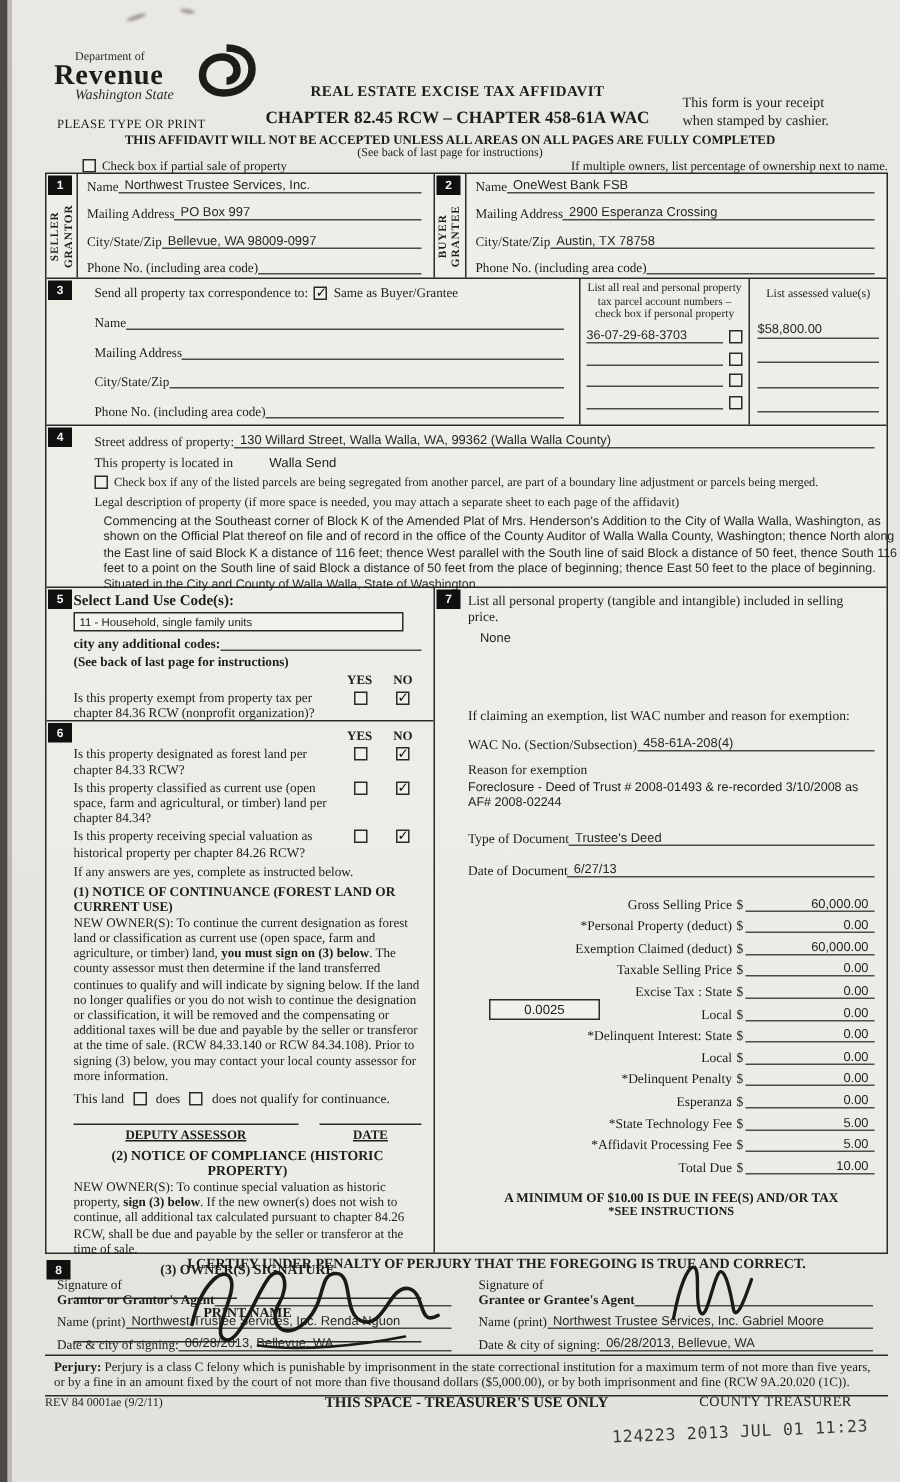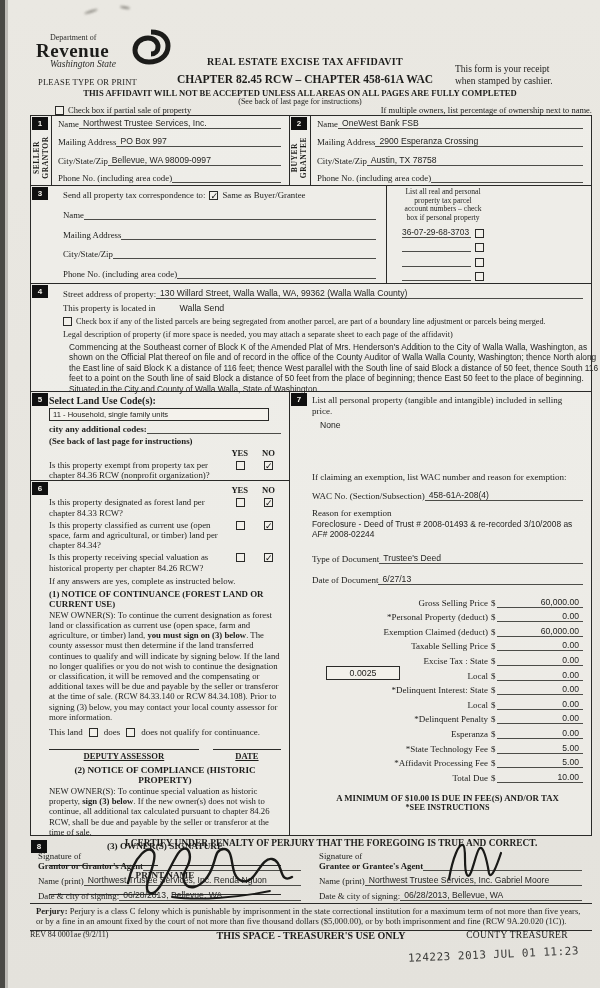--- a/index.html
+++ b/index.html
@@ -49,21 +49,21 @@
   .party.buyer { flex:1; }
   .vstrip { width:21px; border-right:1px solid #2a2a28; display:flex; align-items:center; justify-content:center; margin-top:0; }
   .vtext { transform:rotate(-90deg); display:flex; flex-direction:column; align-items:center; font-size:7.5px; font-weight:bold; letter-spacing:.6px; line-height:8.5px; }
   .party-fields { flex:1; padding:2px 8px 2px 6px; font-size:8.8px; display:flex; flex-direction:column; justify-content:space-between; }
   .party .numbox { left:1px; top:1px; }
   .party .vstrip { padding-top:14px; }
 
   
   .rowB { display:flex; height:98px; border-bottom:1px solid #2a2a28; }
   .b-left { width:355px; position:relative; padding:4px 10px 4px 32px; font-size:8.8px; display:flex; flex-direction:column; justify-content:space-between; }
-  .b-mid { width:113px; border-left:1px solid #2a2a28; padding:2px 15px; font-size:7.6px; display:flex; flex-direction:column; }
+  .b-mid { width:113px; border-left:1px solid #2a2a28; padding:2px 4px; font-size:7.6px; display:flex; flex-direction:column; }
   .b-right { flex:1; border-left:1px solid #2a2a28; padding:2px 5px; font-size:8px; display:flex; flex-direction:column; }
   .send-line { display:flex; align-items:center; gap:4px; }
   .mid-head { text-align:center; line-height:8.6px; min-height:18px; }
   .parcel-row { display:flex; align-items:flex-end; gap:4px; margin-top:4.5px; }
   .parcel-val { flex:1; border-bottom:1px solid #4c4c48; font-size:8.4px; min-height:10px; }
   .right-head { text-align:center; margin-top:3px; min-height:18px; }
   .assessed-row { border-bottom:1px solid #4c4c48; font-size:8.6px; margin-top:4.5px; min-height:12px; }
 
   
   .rowC { position:relative; height:108px; border-bottom:1px solid #2a2a28; padding:4px 8px 2px 32px; font-size:8.8px; }
@@ -269,20 +269,27 @@
           </div>
         <div class="parcel-row">
             <span class="parcel-val"></span>
             <span class="cb"></span>
           </div>
         <div class="parcel-row">
             <span class="parcel-val"></span>
             <span class="cb"></span>
           </div>
       </div>
+      <div class="b-right">
+        <div class="right-head">List assessed value(s)</div>
+        <div class="assessed-row fill">$58,800.00</div>
+        <div class="assessed-row"></div>
+        <div class="assessed-row"></div>
+        <div class="assessed-row"></div>
+      </div>
     </div>
 
     <div class="rowC">
       <span class="numbox" style="left:1px; top:1px;">4</span>
       <div class="street-line">
         <span class="flabel">Street address of property:</span>
         <span class="fval">130 Willard Street, Walla Walla, WA, 99362    (Walla Walla County)</span>
       </div>
       <div class="located-line">
         <span>This property is located in</span>

